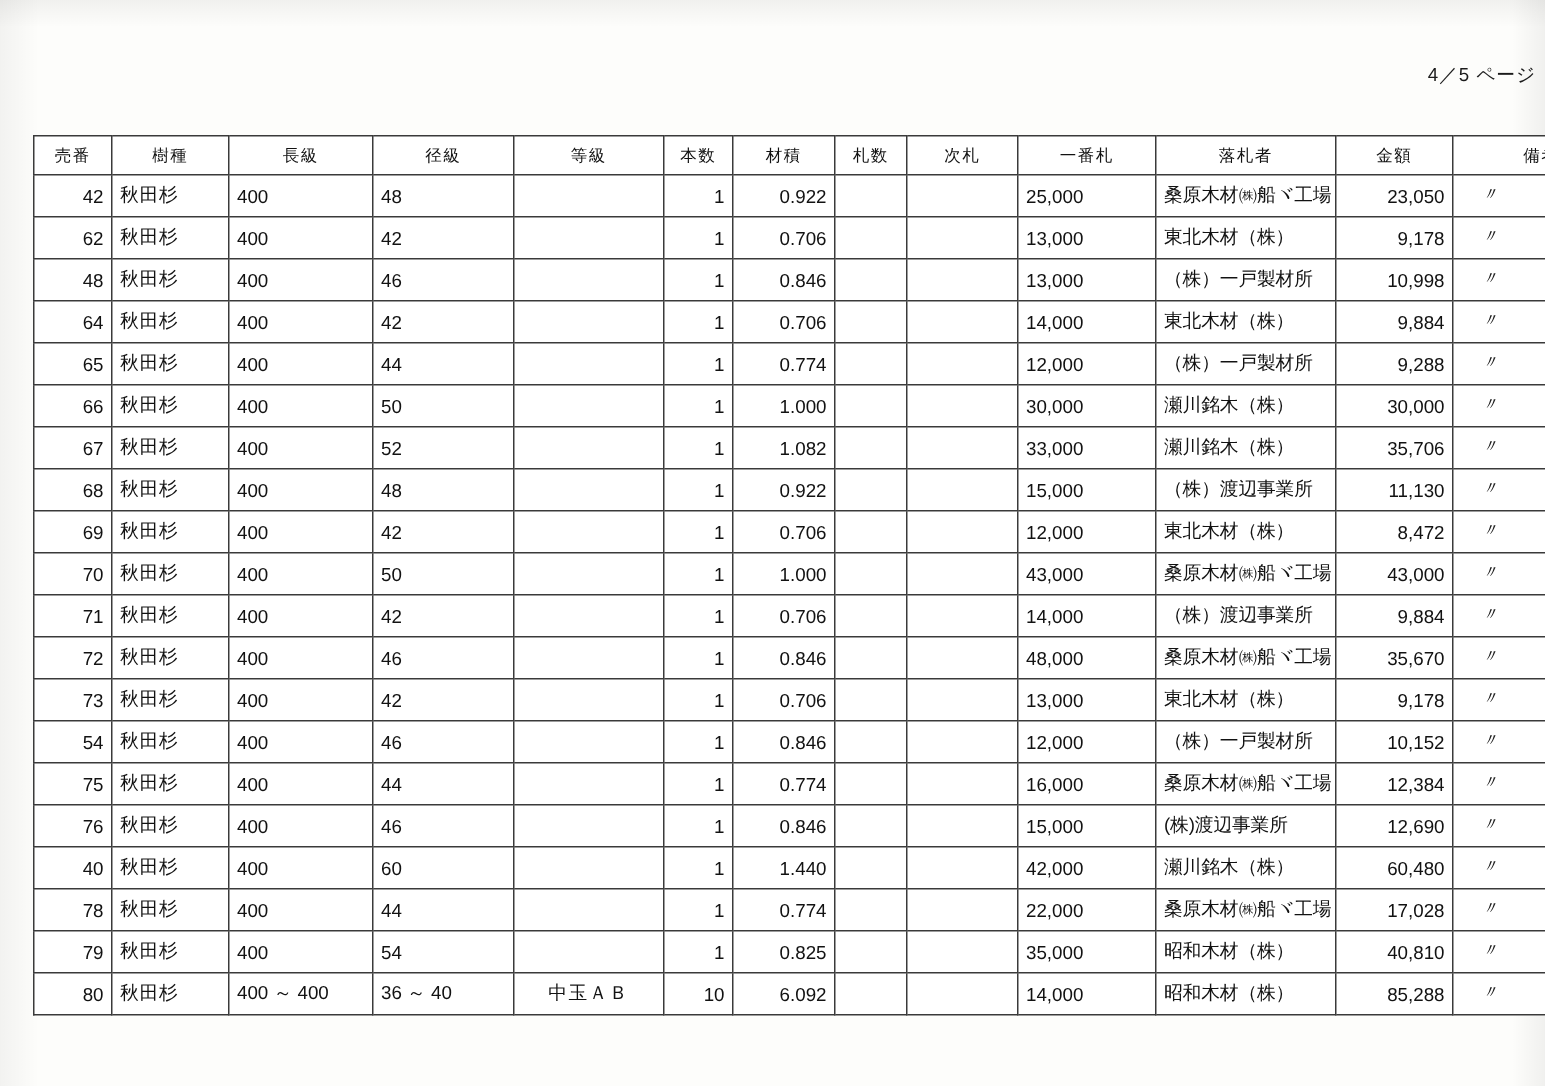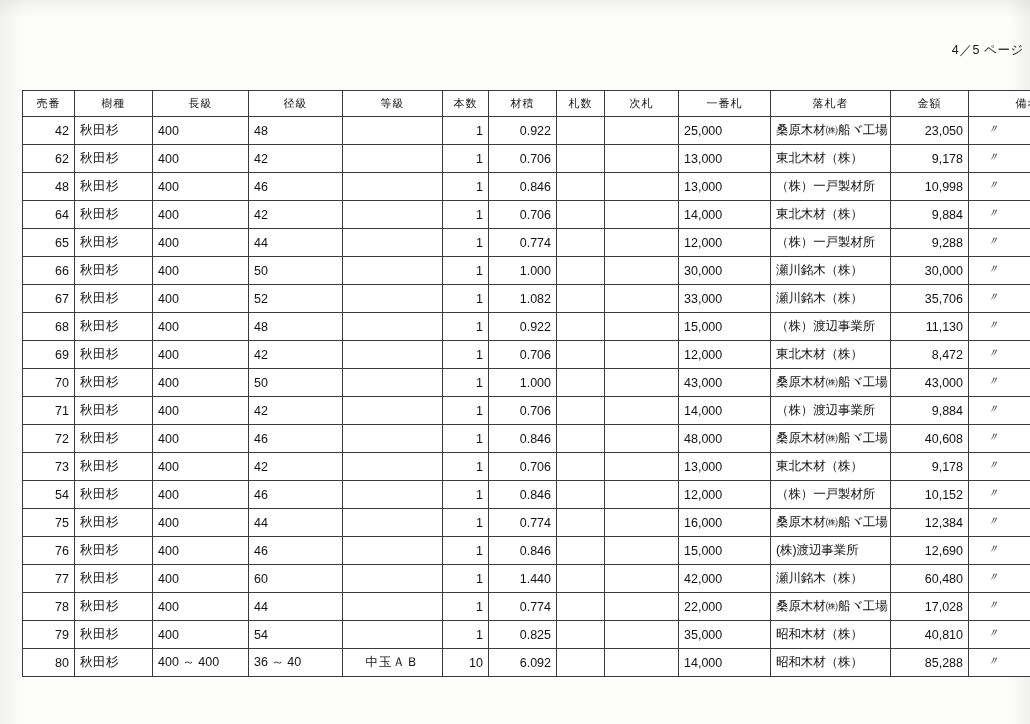--- a/index.html
+++ b/index.html
@@ -362,21 +362,21 @@
             <td class="jushu">秋田杉</td>
             <td class="chokyu rng">400</td>
             <td class="keikyu rng">46</td>
             <td class="tokyu"></td>
             <td class="honsu">1</td>
             <td class="zaiseki">0.846</td>
             <td class="num-c"></td>
             <td class="num-c"></td>
             <td class="ichiban">48,000</td>
             <td class="rakusatsu">桑原木材㈱船ヾ工場</td>
-            <td class="kingaku">40,608</td>
+            <td class="kingaku">35,670</td>
             <td class="biko-cell">
               <span class="dit a">〃</span>
             </td>
           </tr>
           <tr>
             <td class="uriban">73</td>
             <td class="jushu">秋田杉</td>
             <td class="chokyu rng">400</td>
             <td class="keikyu rng">42</td>
             <td class="tokyu"></td>
@@ -436,21 +436,21 @@
             <td class="num-c"></td>
             <td class="num-c"></td>
             <td class="ichiban">15,000</td>
             <td class="rakusatsu">(株)渡辺事業所</td>
             <td class="kingaku">12,690</td>
             <td class="biko-cell">
               <span class="dit a">〃</span>
             </td>
           </tr>
           <tr>
-            <td class="uriban">77</td>
+            <td class="uriban">40</td>
             <td class="jushu">秋田杉</td>
             <td class="chokyu rng">400</td>
             <td class="keikyu rng">60</td>
             <td class="tokyu"></td>
             <td class="honsu">1</td>
             <td class="zaiseki">1.440</td>
             <td class="num-c"></td>
             <td class="num-c"></td>
             <td class="ichiban">42,000</td>
             <td class="rakusatsu">瀬川銘木（株）</td>

